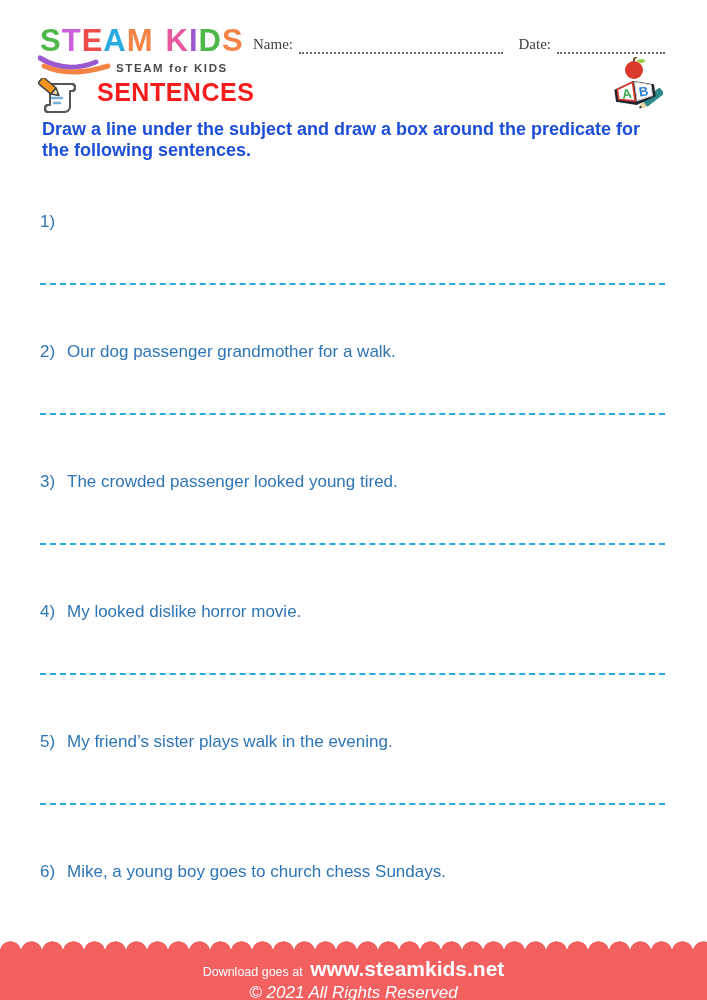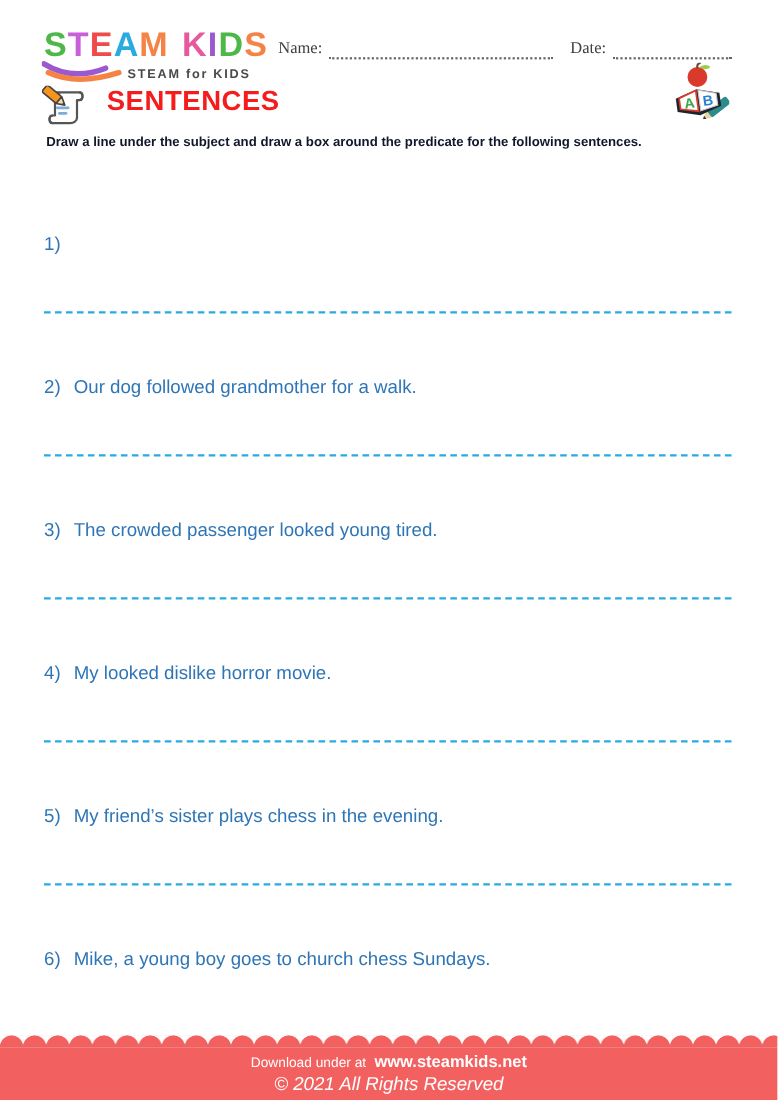--- a/index.html
+++ b/index.html
@@ -26,36 +26,36 @@
 
   
   .book-icon { position:absolute; top:57px; right:44px; }
 
   
   .title-row { position:absolute; top:78px; left:38px; display:flex; align-items:flex-start; gap:17px; }
   .page-title { font-size:25px; font-weight:800; color:#f41c1c; letter-spacing:0.5px; }
 
   
   .instruction { position:absolute; top:119px; left:42px; width:623px;
-                 font-size:12px; font-weight:700; color:#0f172a; line-height:21px; }
+                 font-size:18px; font-weight:700; color:#1d4ed8; line-height:21px; }
 
   
   .sentences { position:absolute; top:211px; left:40px; right:42px; }
   .sentence-row { display:flex; font-size:17px; color:#2e75b6; line-height:22px; }
   .s-num { flex:0 0 27px; }
   .divider { border-top:2px dashed #29abe2; margin:50px 0 56px 0; height:0; }
 
   
   .footer { position:absolute; left:0; right:0; bottom:0; }
   .scallops { height:11px;
     background-image: radial-gradient(circle at 10.5px 11px, #f2605f 10.4px, rgba(0,0,0,0) 10.9px);
     background-size:21px 11px; background-repeat:repeat-x; }
   .footer-band { background:#f2605f; height:48px; text-align:center; color:#fff; padding-top:5px; }
   .f-line1 { font-size:12.5px; }
-  .f-site { font-size:15px; font-weight:700; margin-left:4px; }
+  .f-site { font-size:21px; font-weight:700; margin-left:4px; }
   .f-line2 { font-size:17px; font-style:italic; margin-top:2px; font-weight:400; }
 </style>
 </head>
 <body>
 
 <div class="page">
 
   <div class="logo">
     <div class="logo-letters">
       <span class="lg1">S</span>
@@ -128,53 +128,53 @@
 
   <div class="sentences">
 
     <div class="sentence-row">
       <span class="s-num">1)</span>
     </div>
     <div class="divider"></div>
 
     <div class="sentence-row">
       <span class="s-num">2)</span>
-      <span class="s-text">Our dog followed grandmother for a walk.</span>
+      <span class="s-text">Our dog passenger grandmother for a walk.</span>
     </div>
     <div class="divider"></div>
 
     <div class="sentence-row">
       <span class="s-num">3)</span>
       <span class="s-text">The crowded passenger looked young tired.</span>
     </div>
     <div class="divider"></div>
 
     <div class="sentence-row">
       <span class="s-num">4)</span>
       <span class="s-text">My looked dislike horror movie.</span>
     </div>
     <div class="divider"></div>
 
     <div class="sentence-row">
       <span class="s-num">5)</span>
-      <span class="s-text">My friend’s sister plays chess in the evening.</span>
+      <span class="s-text">My friend’s sister plays walk in the evening.</span>
     </div>
     <div class="divider"></div>
 
     <div class="sentence-row">
       <span class="s-num">6)</span>
       <span class="s-text">Mike, a young boy goes to church chess Sundays.</span>
     </div>
 
   </div>
 
   <div class="footer">
     <div class="scallops"></div>
     <div class="footer-band">
       <div class="f-line1">
-        <span>Download under at</span>
+        <span>Download goes at</span>
         <span class="f-site">www.steamkids.net</span>
       </div>
       <div class="f-line2">©  2021 All Rights Reserved</div>
     </div>
   </div>
 
 </div>
 
 </body></html>

